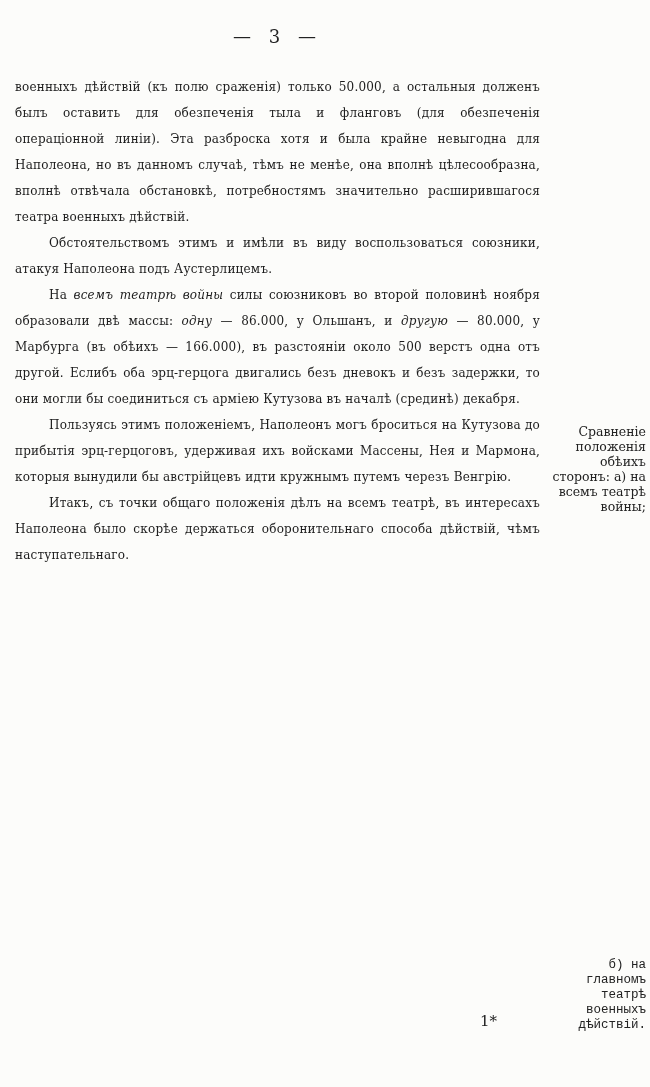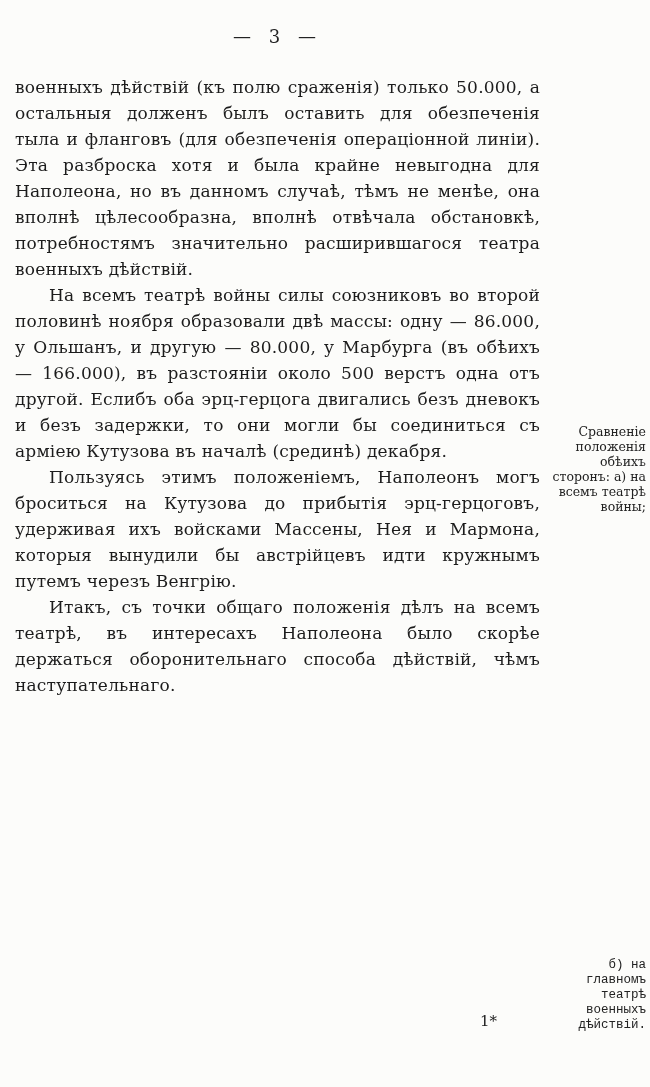--- a/index.html
+++ b/index.html
@@ -26,33 +26,34 @@
     text-align: center;
     font-size: 18px;
     letter-spacing: 6px;
     color: #222;
   }
   .text-column {
     position: absolute;
     top: 74px;
     left: 15px;
     width: 525px;
-    font-size: 17px;
+    font-size: 12px;
     line-height: 26px;
     text-align: justify;
     letter-spacing: 0.2px;
   }
   .text-column p {
     margin: 0;
     text-indent: 34px;
   }
   .text-column p.no-indent {
     text-indent: 0;
   }
   .text-column .it {
+    font-style: italic;
   }
   .margin-note {
     position: absolute;
     left: 550px;
     width: 96px;
     font-size: 12.5px;
     line-height: 15px;
     text-align: right;
     color: #222;
   }
@@ -67,20 +68,21 @@
   }
 </style>
 </head>
 <body>
 
 <div class="page">
   <div class="page-header">—  3  —</div>
 
   <div class="text-column">
       <p class="no-indent"><span>военныхъ дѣйствій (къ полю сраженія) только 50.000, а остальныя долженъ былъ оставить для обезпеченія тыла и фланговъ (для обезпеченія операціонной линіи). Эта разброска хотя и была крайне невыгодна для Наполеона, но въ данномъ случаѣ, тѣмъ не менѣе, она вполнѣ цѣлесообразна, вполнѣ отвѣчала обстановкѣ, потребностямъ значительно расширившагося театра военныхъ дѣйствій.</span></p>
+      <p><span>Обстоятельствомъ этимъ и имѣли въ виду воспользоваться союзники, атакуя Наполеона подъ Аустерлицемъ.</span></p>
       <p><span>На </span><span class="it">всемъ театрѣ войны</span><span> силы союзниковъ во второй половинѣ ноября образовали двѣ массы: </span><span class="it">одну</span><span> — 86.000, у Ольшанъ, и </span><span class="it">другую</span><span> — 80.000, у Марбурга (въ обѣихъ — 166.000), въ разстояніи около 500 верстъ одна отъ другой. Еслибъ оба эрц-герцога двигались безъ дневокъ и безъ задержки, то они могли бы соединиться съ арміею Кутузова въ началѣ (срединѣ) декабря.</span></p>
       <p><span>Пользуясь этимъ положеніемъ, Наполеонъ могъ броситься на Кутузова до прибытія эрц-герцоговъ, удерживая ихъ войсками Массены, Нея и Мармона, которыя вынудили бы австрійцевъ идти кружнымъ путемъ черезъ Венгрію.</span></p>
       <p><span>Итакъ, съ точки общаго положенія дѣлъ на всемъ театрѣ, въ интересахъ Наполеона было скорѣе держаться оборонительнаго способа дѣйствій, чѣмъ наступательнаго.</span></p>
     </div>
 
   <div class="margin-note note-1">Сравненіе положенія обѣихъ сторонъ: а) на всемъ театрѣ войны;</div>
 
   <div class="margin-note note-2">б) на главномъ театрѣ военныхъ дѣйствій.</div>
 
   <div class="footer-mark">1*</div>

